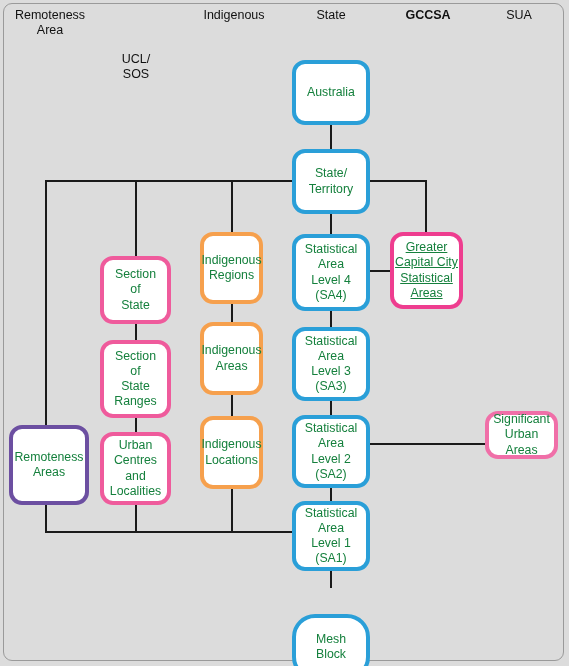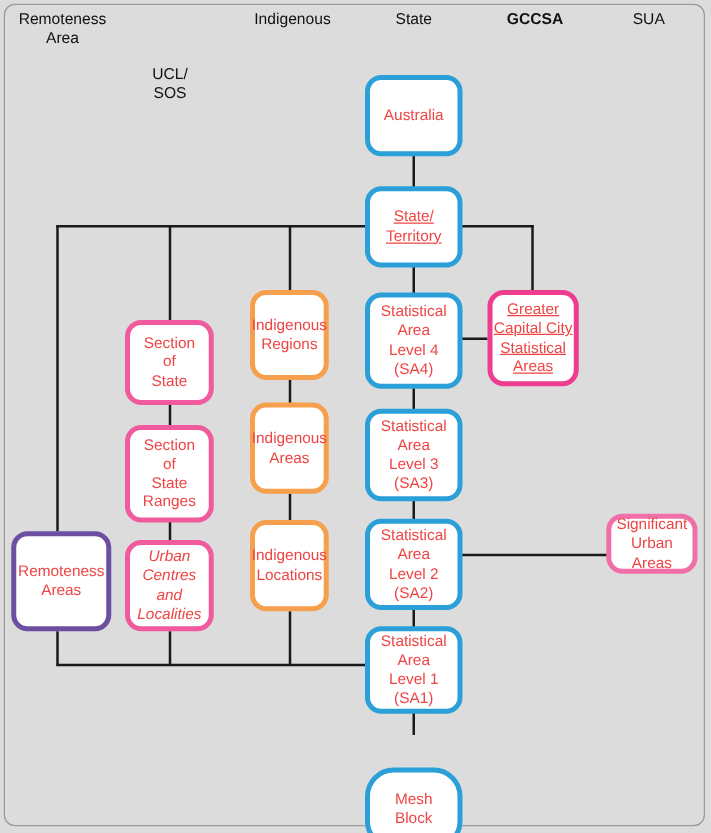--- a/index.html
+++ b/index.html
@@ -36,21 +36,21 @@
     border-style:solid;
     border-width:4px;
     border-radius:13px;
     box-sizing:border-box;
     display:flex;
     align-items:center;
     justify-content:center;
     text-align:center;
     font-size:12.3px;
     line-height:15.2px;
-    color:#ef4444;
+    color:#15803d;
     white-space:pre-line;
     z-index:3;
   }
   .ln{
     position:absolute;
     background:#1a1a1a;
     z-index:1;
   }
   .lnh{height:2px;}
   .lnv{width:2px;}
@@ -101,21 +101,21 @@
   <div class="ln lnv" style="left:135px;top:323px;height:18px;"></div>
   <div class="ln lnv" style="left:135px;top:417px;height:16px;"></div>
   <div class="ln lnv" style="left:135px;top:505px;height:27px;"></div>
 
   <div class="ln lnv" style="left:45px;top:505px;height:27px;"></div>
 
   <div class="ln lnh" style="left:45px;top:531px;width:248px;"></div>
 
   <div class="node" style="left:292px;top:60px;width:78px;height:65px;border-color:#2a9fd8;">Australia</div>
 
-  <div class="node" style="left:292px;top:149px;width:78px;height:65px;border-color:#2a9fd8;text-decoration:underline;">State/
+  <div class="node" style="left:292px;top:149px;width:78px;height:65px;border-color:#2a9fd8;">State/
 Territory</div>
 
   <div class="node" style="left:292px;top:234px;width:78px;height:77px;border-color:#2a9fd8;">Statistical
 Area
 Level 4
 (SA4)</div>
 
   <div class="node" style="left:292px;top:327px;width:78px;height:74px;border-color:#2a9fd8;">Statistical
 Area
 Level 3
@@ -153,21 +153,21 @@
 
   <div class="node" style="left:100px;top:256px;width:71px;height:68px;border-color:#ef5b9c;">Section
 of
 State</div>
 
   <div class="node" style="left:100px;top:340px;width:71px;height:78px;border-color:#ef5b9c;">Section
 of
 State
 Ranges</div>
 
-  <div class="node" style="left:100px;top:432px;width:71px;height:73px;border-color:#ef5b9c;font-style:italic;">Urban
+  <div class="node" style="left:100px;top:432px;width:71px;height:73px;border-color:#ef5b9c;">Urban
 Centres
 and
 Localities</div>
 
   <div class="node" style="left:9px;top:425px;width:80px;height:80px;border-color:#6c4fa1;">Remoteness
 Areas</div>
 
 </div>
 
 </body></html>

